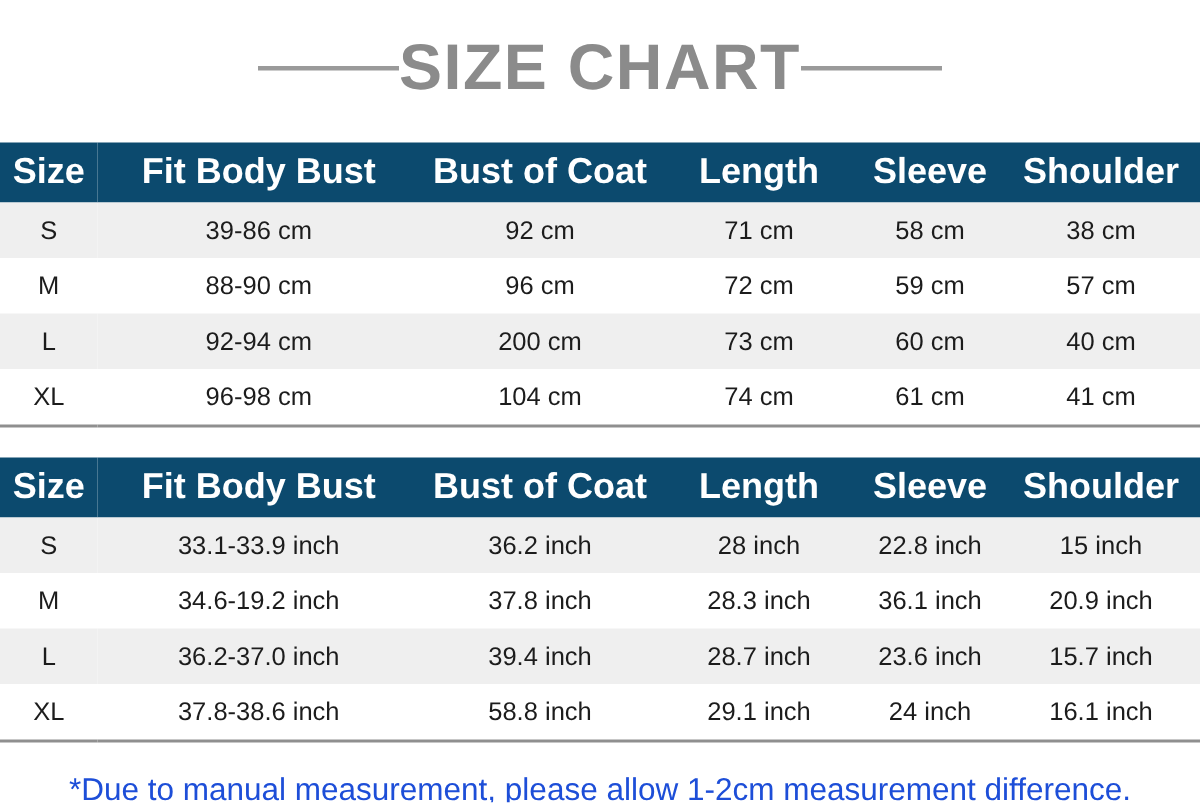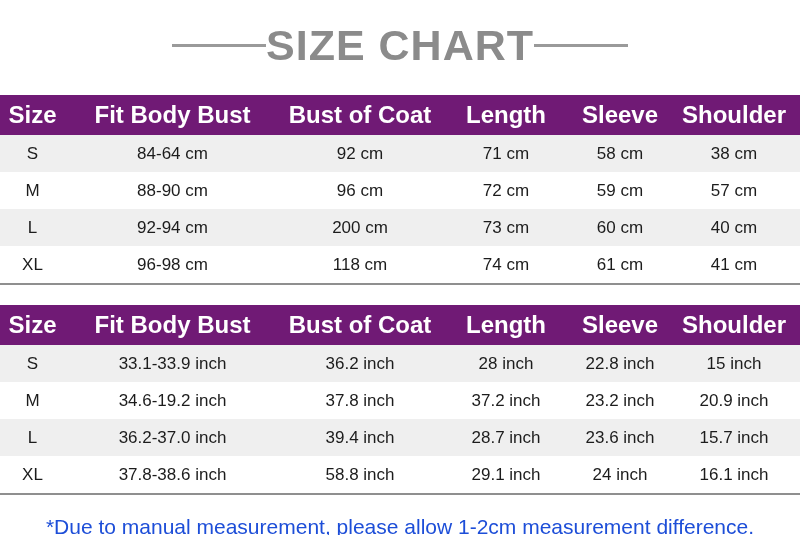--- a/index.html
+++ b/index.html
@@ -33,21 +33,21 @@
   
   table.size-table {
     width: 800px;
     border-collapse: collapse;
     table-layout: fixed;
     border-bottom: 2px solid #8f8f8f;
   }
   table.table-cm { margin-top: 5px; }
   table.table-inch { margin-top: 20px; }
   .size-table th {
-    background: #701a75;
+    background: #0c4a6e;
     color: #ffffff;
     font-size: 24px;
     font-weight: bold;
     height: 40px;
     text-align: center;
     padding: 0;
     letter-spacing: 0px;
   }
   .size-table td {
     height: 37px;
@@ -94,21 +94,21 @@
         <th>Fit Body Bust</th>
         <th>Bust of Coat</th>
         <th>Length</th>
         <th>Sleeve</th>
         <th>Shoulder</th>
       </tr>
     </thead>
     <tbody>
       <tr>
         <td>S</td>
-        <td>84-64 cm</td>
+        <td>39-86 cm</td>
         <td>92 cm</td>
         <td>71 cm</td>
         <td>58 cm</td>
         <td>38 cm</td>
       </tr>
       <tr>
         <td>M</td>
         <td>88-90 cm</td>
         <td>96 cm</td>
         <td>72 cm</td>
@@ -119,21 +119,21 @@
         <td>L</td>
         <td>92-94 cm</td>
         <td>200 cm</td>
         <td>73 cm</td>
         <td>60 cm</td>
         <td>40 cm</td>
       </tr>
       <tr>
         <td>XL</td>
         <td>96-98 cm</td>
-        <td>118 cm</td>
+        <td>104 cm</td>
         <td>74 cm</td>
         <td>61 cm</td>
         <td>41 cm</td>
       </tr>
     </tbody>
   </table>
 
   <table class="size-table table-inch">
     <colgroup>
       <col style="width:65px">
@@ -159,22 +159,22 @@
         <td>33.1-33.9 inch</td>
         <td>36.2 inch</td>
         <td>28 inch</td>
         <td>22.8 inch</td>
         <td>15 inch</td>
       </tr>
       <tr>
         <td>M</td>
         <td>34.6-19.2 inch</td>
         <td>37.8 inch</td>
-        <td>37.2 inch</td>
-        <td>23.2 inch</td>
+        <td>28.3 inch</td>
+        <td>36.1 inch</td>
         <td>20.9 inch</td>
       </tr>
       <tr>
         <td>L</td>
         <td>36.2-37.0 inch</td>
         <td>39.4 inch</td>
         <td>28.7 inch</td>
         <td>23.6 inch</td>
         <td>15.7 inch</td>
       </tr>

